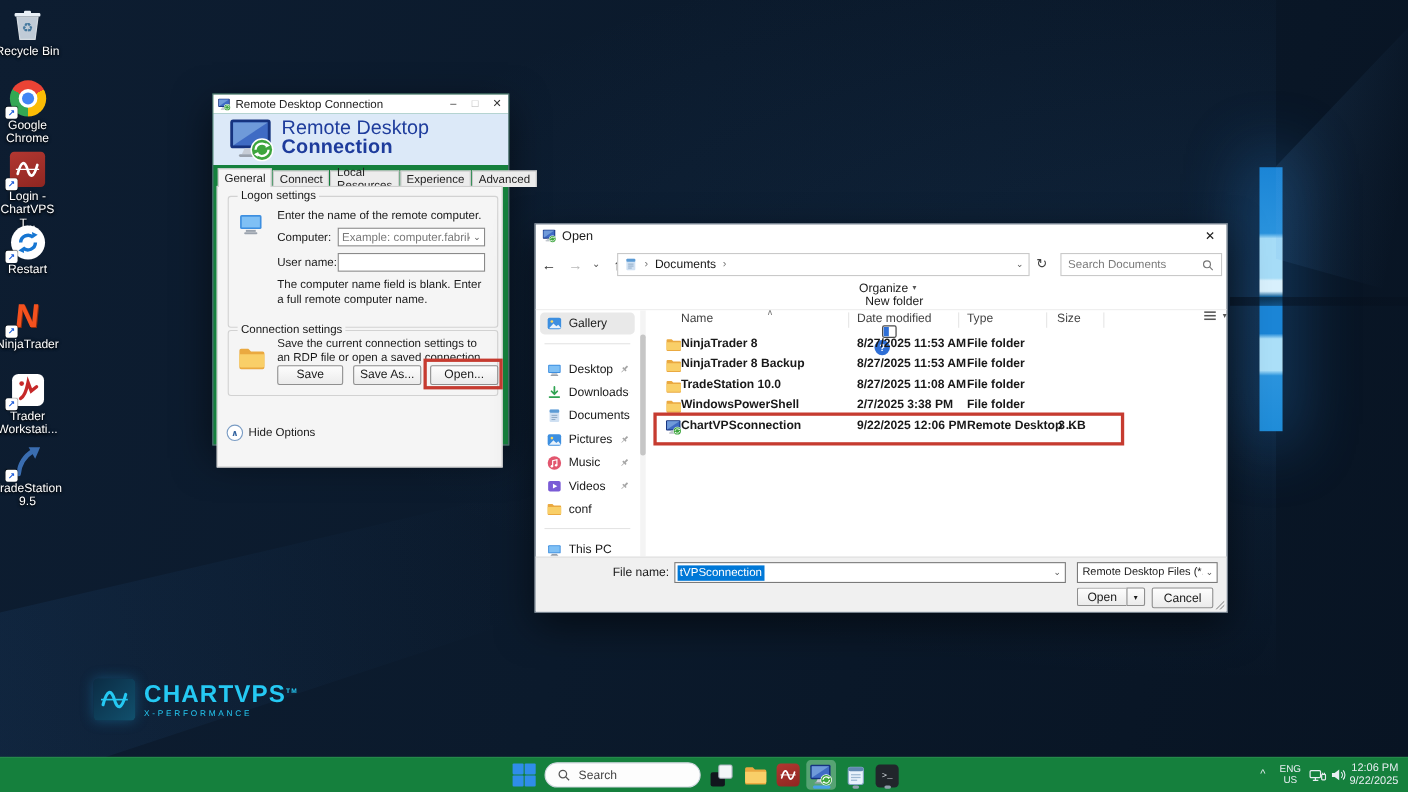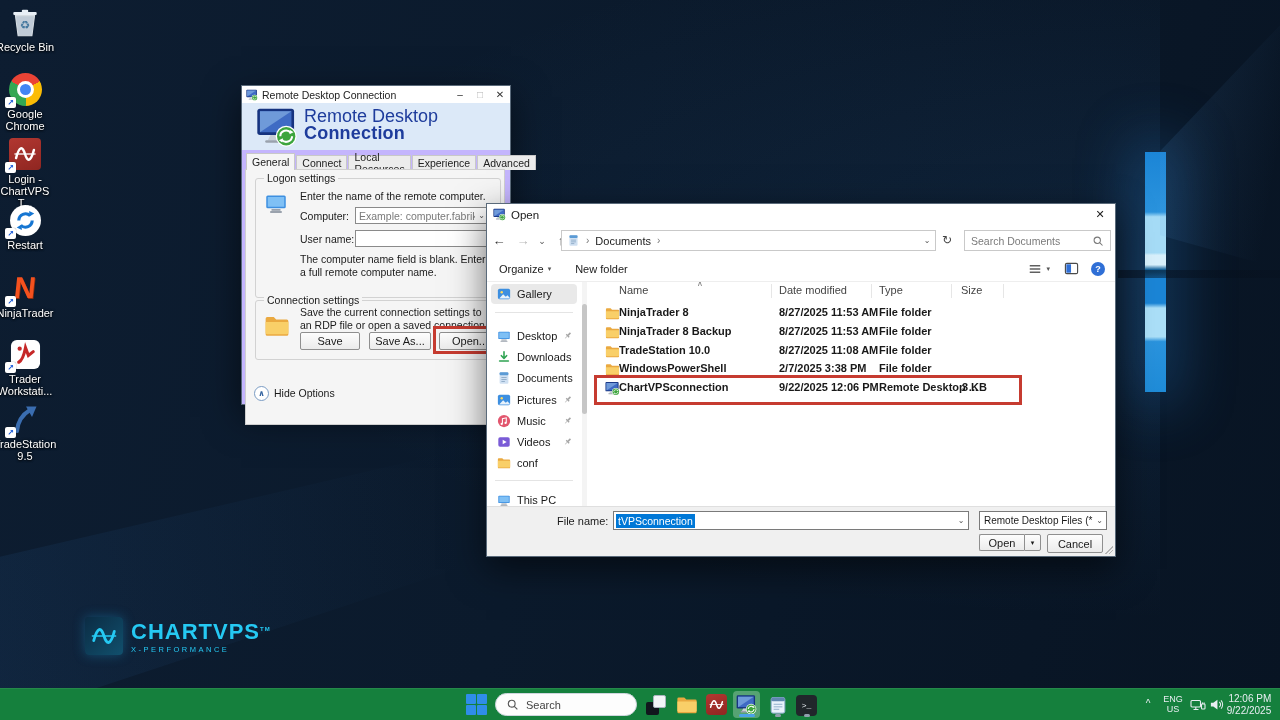--- a/index.html
+++ b/index.html
@@ -51,21 +51,21 @@
 
   
   .win{background:#fff;border:1px solid #5a6a7a;box-shadow:0 12px 34px rgba(0,0,0,.55);}
   .ctl{width:20px;height:15px;display:flex;align-items:center;justify-content:center;font-size:10px;color:#333;}
   .ctl.dis{color:#b5b5b5;}
   .btn{background:linear-gradient(#fdfdfd,#ebebeb);border:1px solid #8f8f8f;border-radius:2px;
        display:flex;align-items:center;justify-content:center;font-size:11px;color:#1a1a1a;}
   .redbox{border:3px solid #c63b30;background:transparent;}
 
   
-  .rdc{left:193px;top:85px;width:268px;height:318px;background:#c4b5fd;margin-left:48px;}
+  .rdc{left:193px;top:85px;width:268px;height:318px;background:#15803d;}
   .rdc-title{left:0;top:0;width:100%;height:17px;background:#fff;display:flex;align-items:center;padding-left:4px;box-sizing:border-box;}
   .rdc-title .t{flex:1;font-size:10.5px;color:#222;margin-left:4px;}
   .rdc-head{left:0;top:17px;width:100%;height:47px;background:#dce9f8;}
   .rdc-head .ht{position:absolute;left:62px;top:5px;color:#1e3c9c;}
   .rdc-head .h1{font-size:18px;line-height:16px;}
   .rdc-head .h2{font-size:18px;font-weight:bold;line-height:19px;letter-spacing:.2px;}
   .tabs{left:4px;top:67px;height:17px;display:flex;align-items:flex-end;}
   .tab{background:#ececec;border:1px solid #c8c8c8;border-bottom:none;height:14px;padding:0 5px;
        display:flex;align-items:center;font-size:10.5px;margin-right:1px;color:#222;}
   .tab.active{background:#f5f5f5;height:16px;position:relative;z-index:3;text-align:center;}
@@ -91,21 +91,21 @@
   .navg.dis{color:#b9b9b9;}
   .navg.sm{font-size:9px;width:14px;color:#555;}
   .addr{position:absolute;left:74px;top:5px;width:375px;height:21px;border:1px solid #c9c9c9;background:#fff;
         display:flex;align-items:center;box-sizing:border-box;font-size:11px;color:#1a1a1a;}
   .addr .sep{color:#777;margin:0 6px;font-size:10px;}
   .addr .ar{margin-left:auto;color:#555;font-size:8px;width:16px;text-align:center;}
   .refresh{position:absolute;left:455px;top:8px;font-size:12px;color:#444;}
   .srch{position:absolute;left:477px;top:5px;width:147px;height:21px;border:1px solid #c9c9c9;background:#fff;
         display:flex;align-items:center;box-sizing:border-box;padding:0 6px;color:#7a7a7a;font-size:10.5px;}
   .srch svg{margin-left:auto;}
-  .o-tool{left:0;top:52px;width:100%;height:26px;display:flex;align-items:center;border-bottom:1px solid #eee;box-sizing:border-box;}
+  .o-tool{left:0;top:52px;width:100%;height:26px;display:flex;align-items:center;border-bottom:1px solid #eee;box-sizing:border-box;flex-direction:column;}
   .toolitem{font-size:11px;color:#1a1a1a;display:flex;align-items:center;}
   .car{font-size:7px;color:#555;margin-left:4px;}
   .o-body{left:0;top:78px;width:100%;height:224px;overflow:hidden;}
   .sbar{position:absolute;left:0;top:0;width:94px;height:224px;overflow:hidden;}
   .sitem{position:absolute;left:4px;width:86px;height:20px;display:flex;align-items:center;border-radius:4px;font-size:11px;color:#191919;}
   .sitem.sel{background:#e9e9e9;}
   .sitem .sic{width:14px;height:14px;margin:0 6px 0 6px;flex:0 0 14px;}
   .sitem .pin{margin-left:auto;margin-right:4px;width:10px;height:10px;opacity:.8;}
   .sdiv{position:absolute;left:8px;width:78px;border-top:1px solid #e4e4e4;}
   .sscroll{position:absolute;left:95px;top:0;width:5px;height:224px;background:#f4f4f4;}

